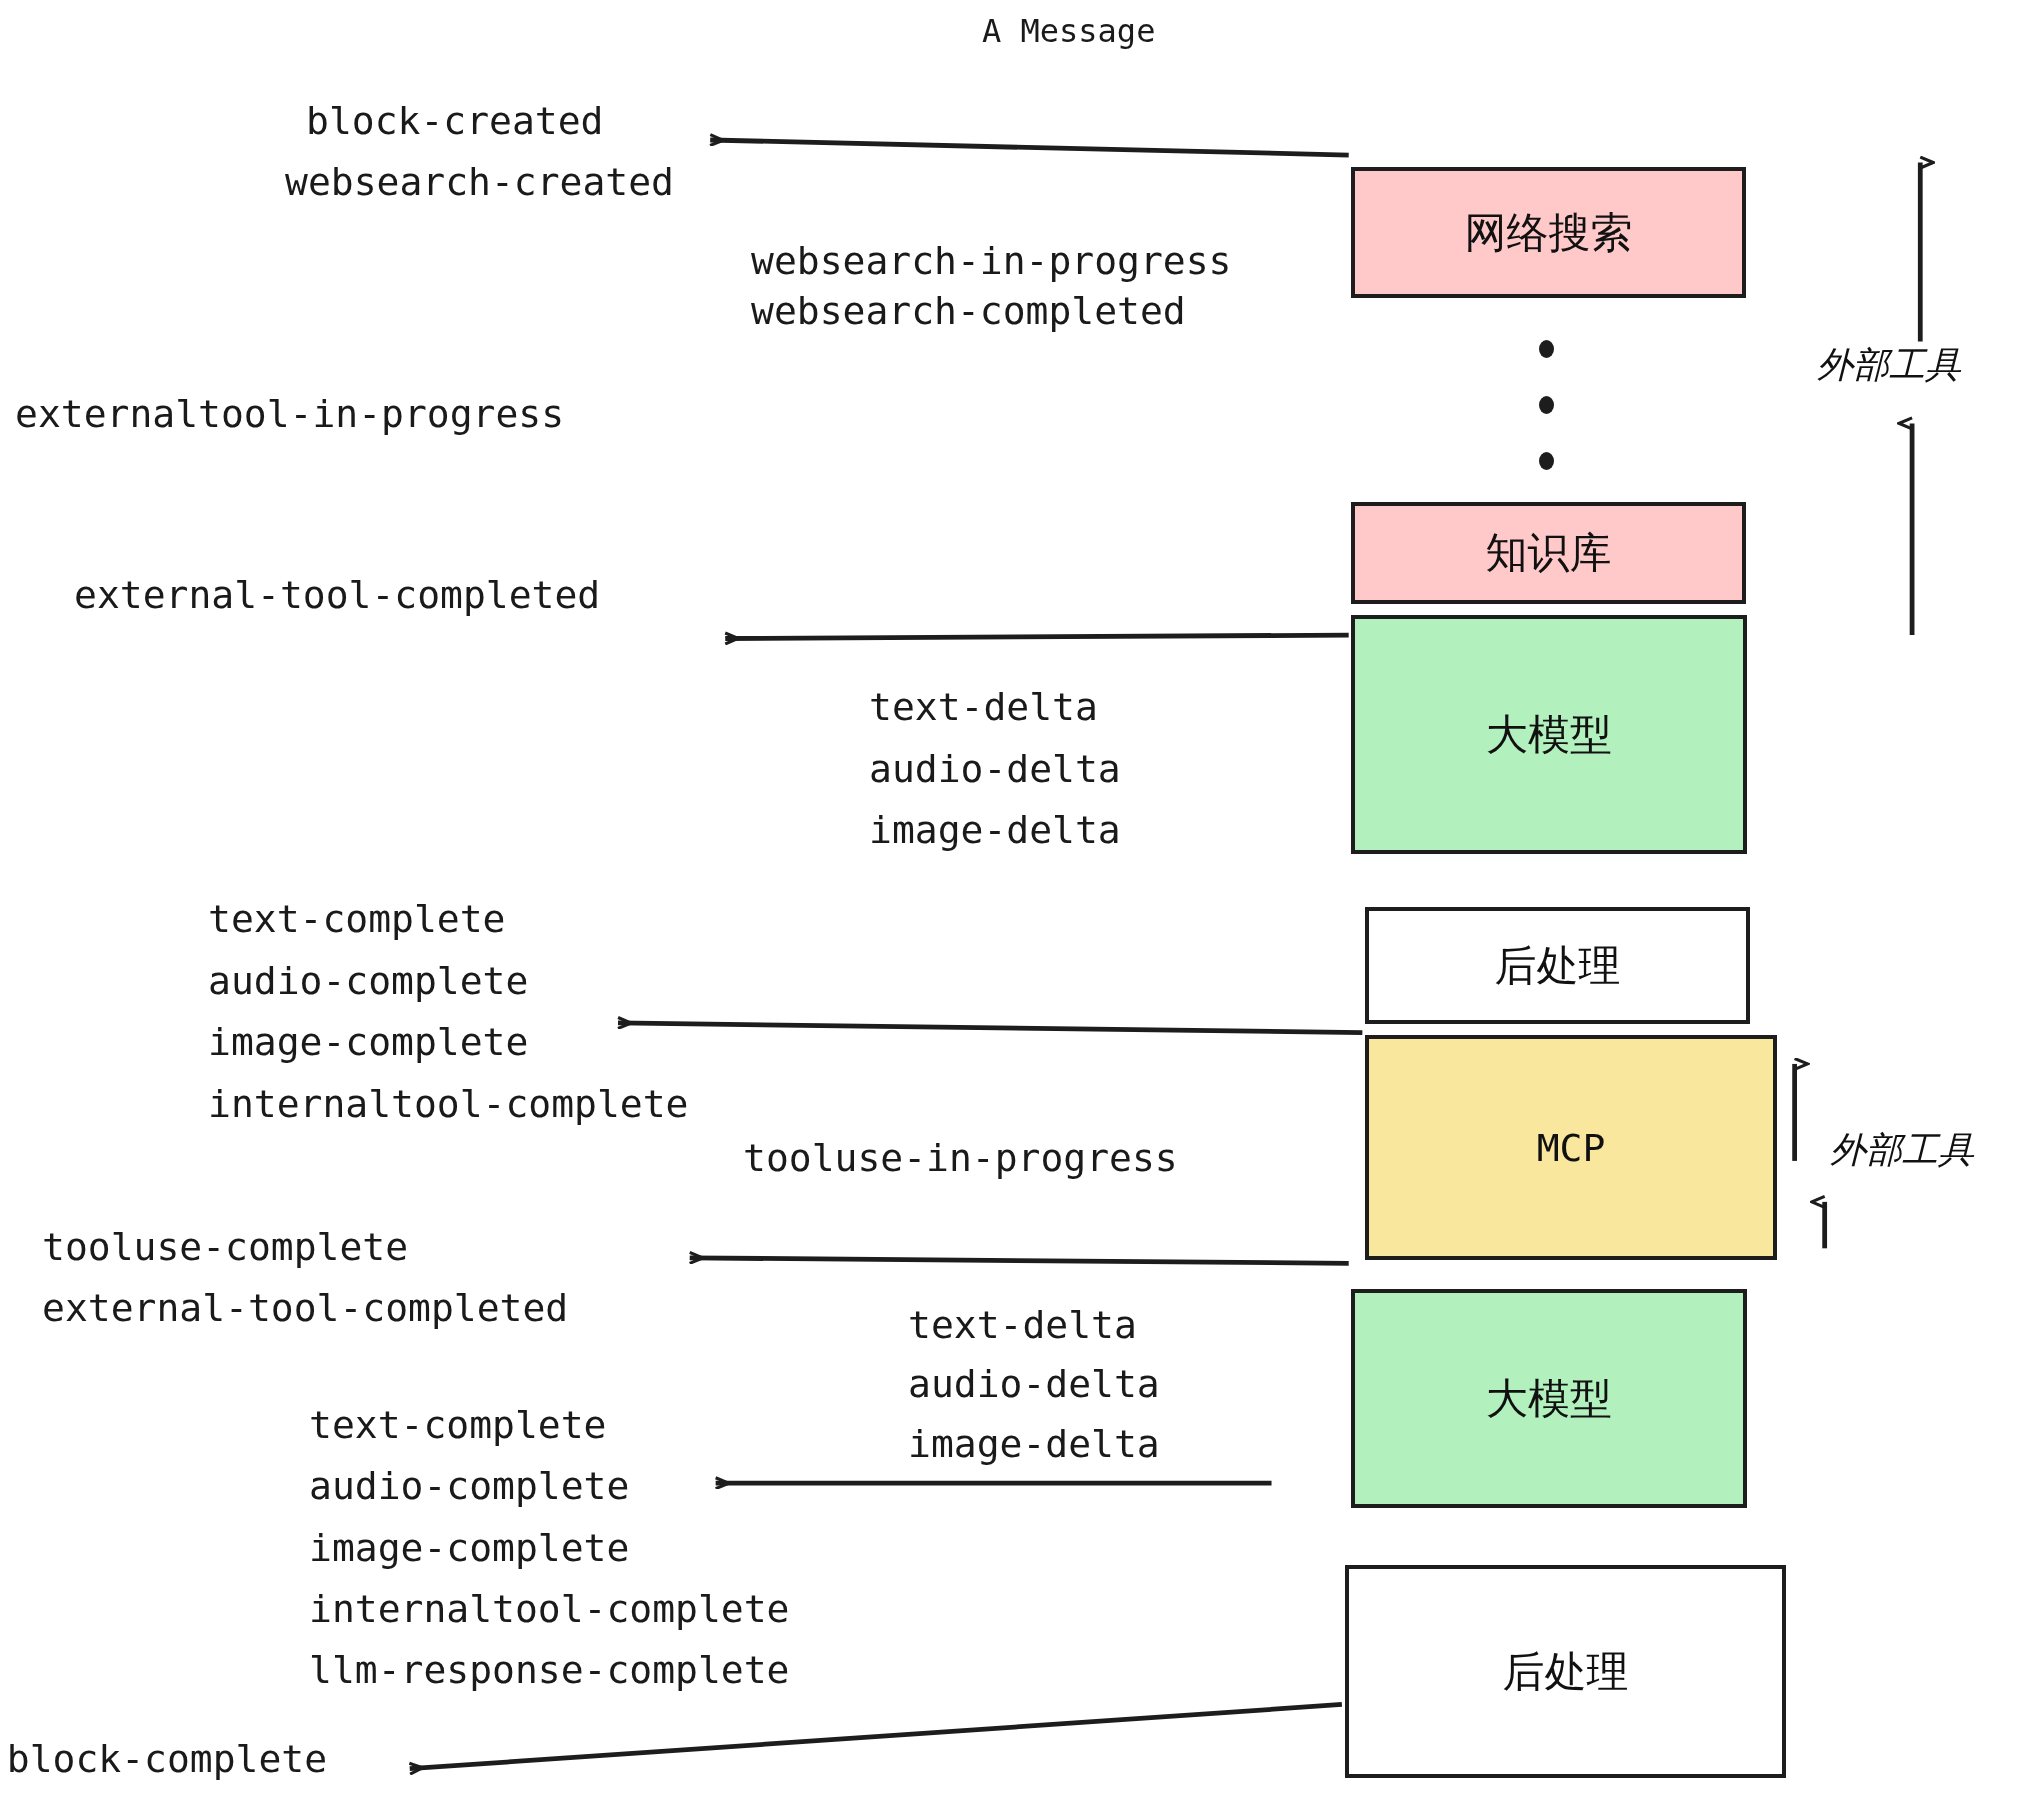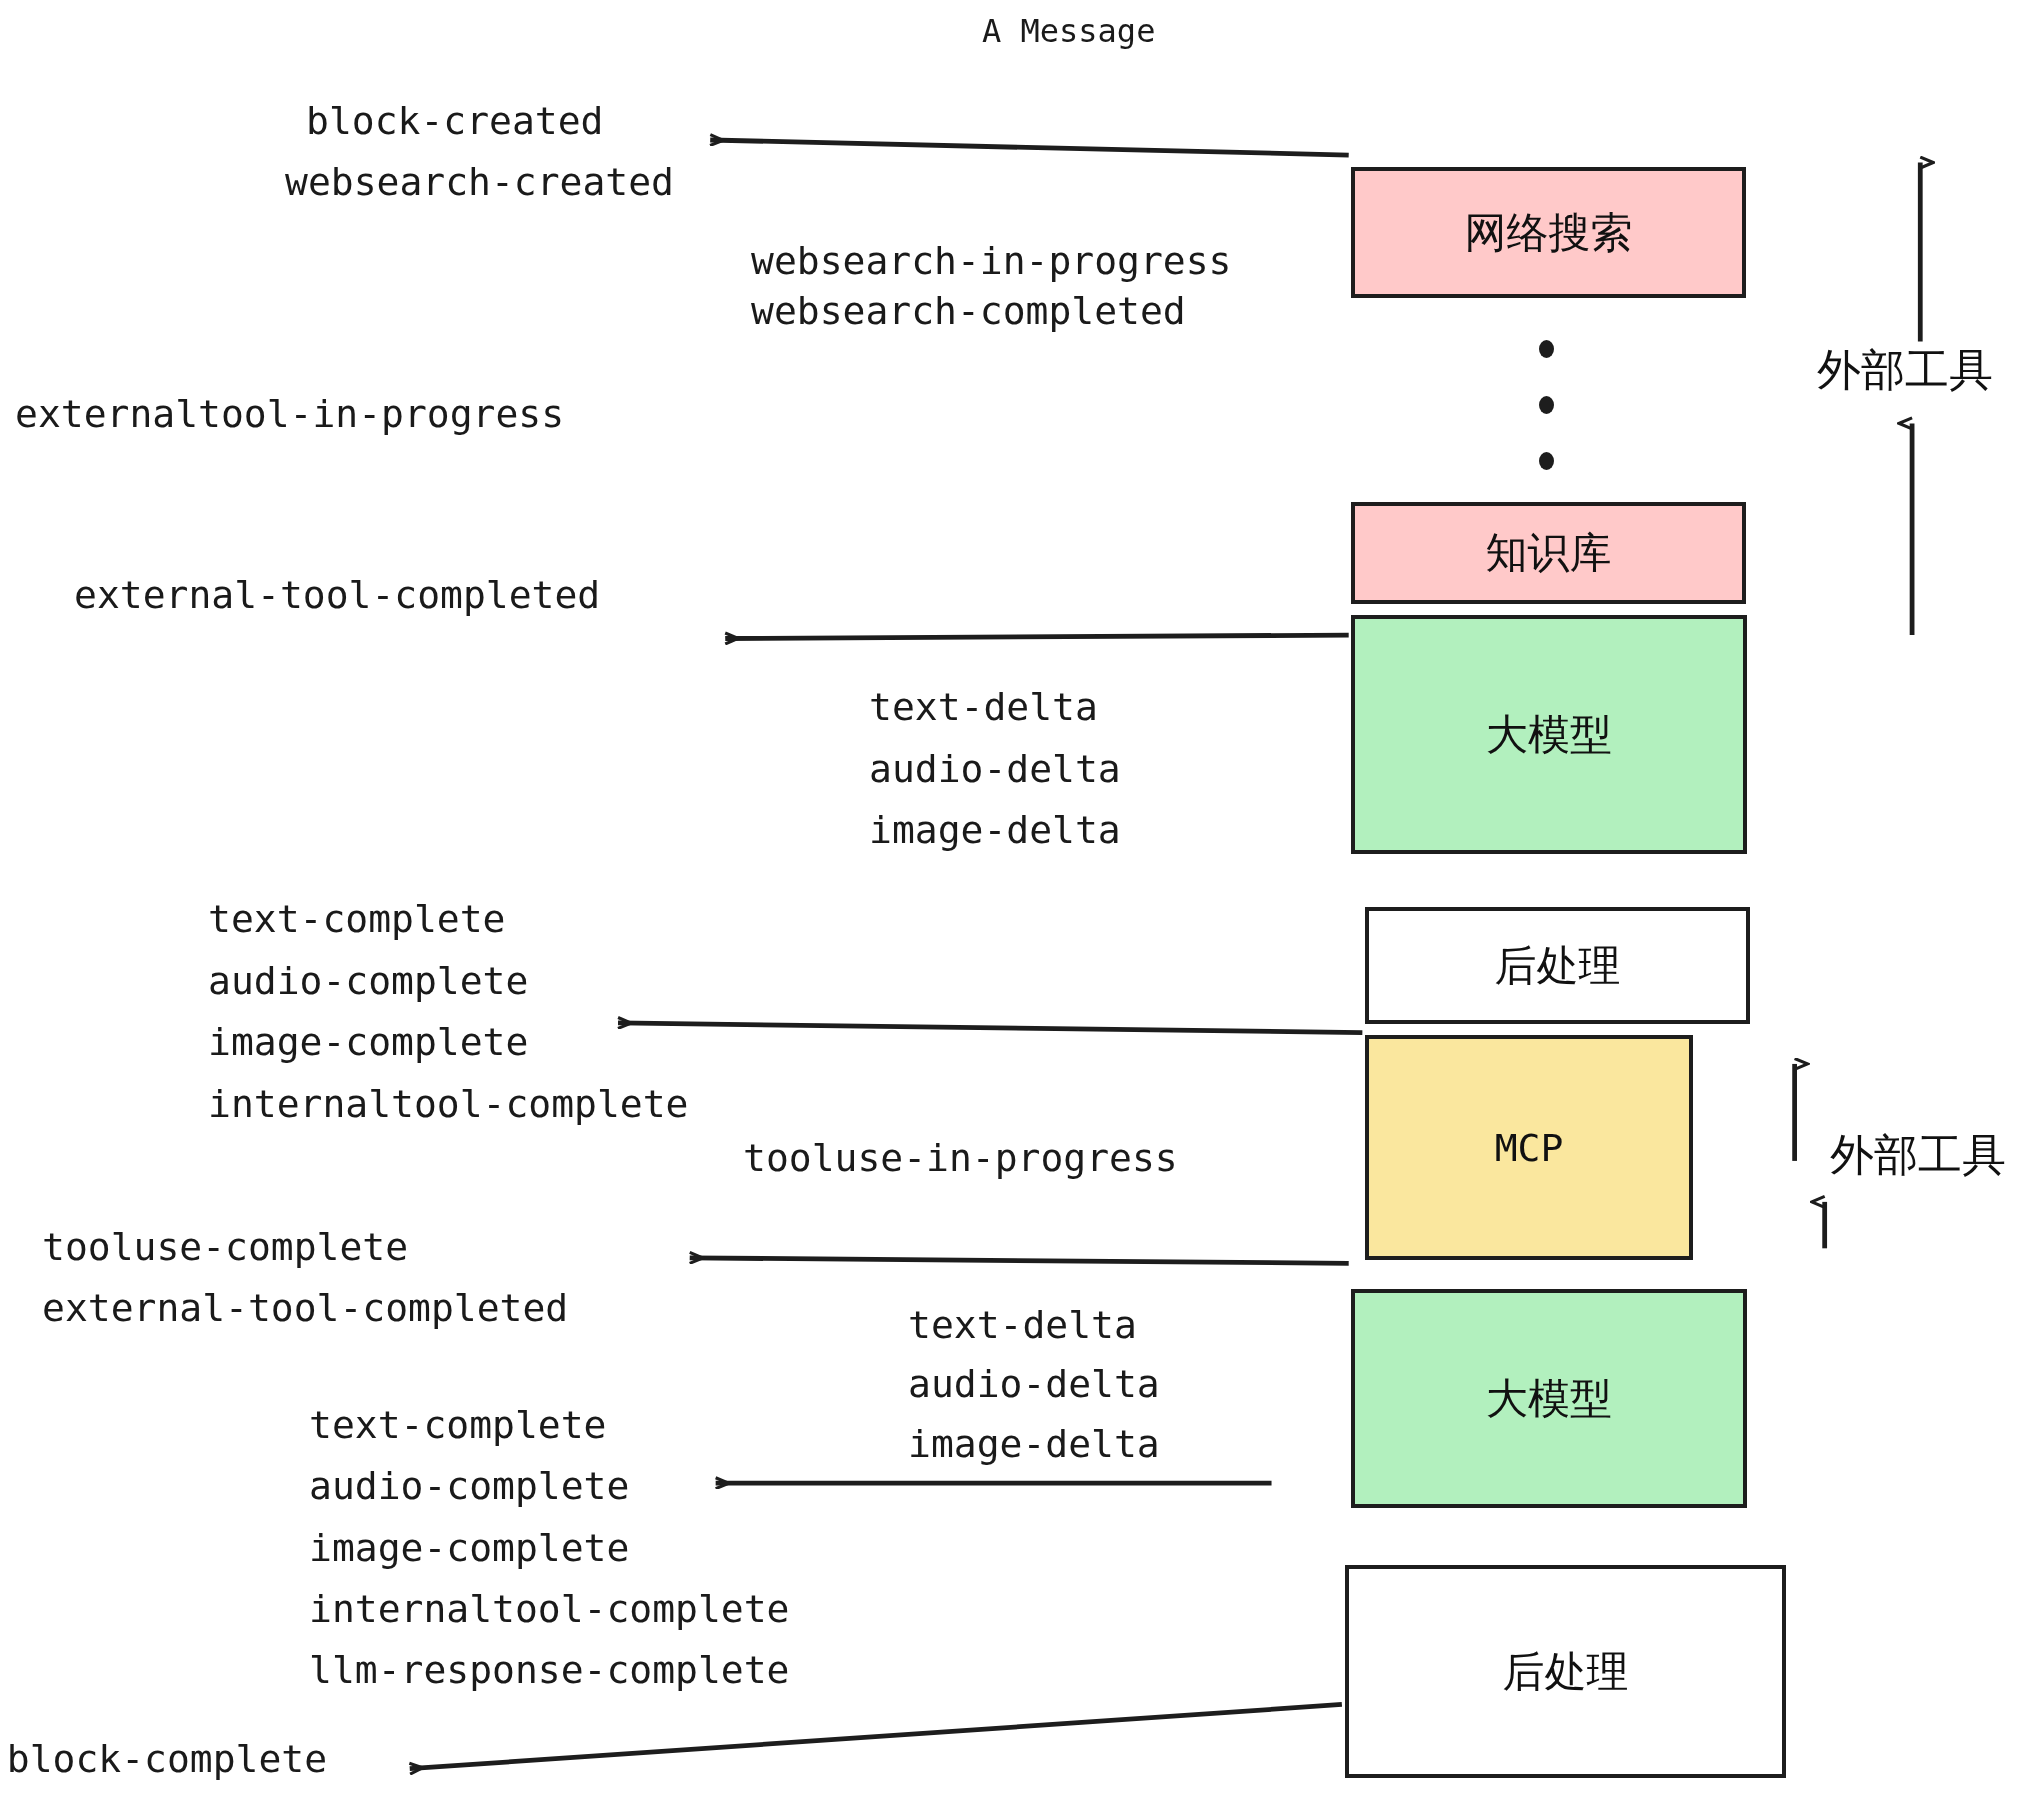--- a/index.html
+++ b/index.html
@@ -42,22 +42,23 @@
     line-height:1;
   }
   .box.latin span{
     font-family:"DejaVu Sans Mono","Liberation Mono",monospace;
     font-size:38px;
   }
   .cn{
     position:absolute;
     white-space:nowrap;
     font-family:"DejaVu Sans","Liberation Sans",sans-serif;
-    font-size:44px;
+    font-size:36px;
     color:#111111;
+    font-style:italic;
   }
   .dot{
     position:absolute;
     width:15px;height:18px;
     background:#1d1d1d;
     border-radius:50%;
   }
   svg.arrows{
     position:absolute;
     left:0;top:0;
@@ -114,21 +115,21 @@
   </div>
 
   <div class="box" style="left:1351px; top:615px; width:396px; height:239px; background:#B2F0BE;">
     <span>大模型</span>
   </div>
 
   <div class="box" style="left:1365px; top:907px; width:385px; height:117px; background:#FFFFFF;">
     <span>后处理</span>
   </div>
 
-  <div class="box latin" style="left:1365px; top:1035px; width:328px; height:225px; background:#FAE79E;">
+  <div class="box latin" style="left:1365px; top:1035px; width:412px; height:225px; background:#FAE79E;">
     <span>MCP</span>
   </div>
 
   <div class="box" style="left:1351px; top:1289px; width:396px; height:219px; background:#B2F0BE;">
     <span>大模型</span>
   </div>
 
   <div class="box" style="left:1345px; top:1565px; width:441px; height:213px; background:#FFFFFF;">
     <span>后处理</span>
   </div>

